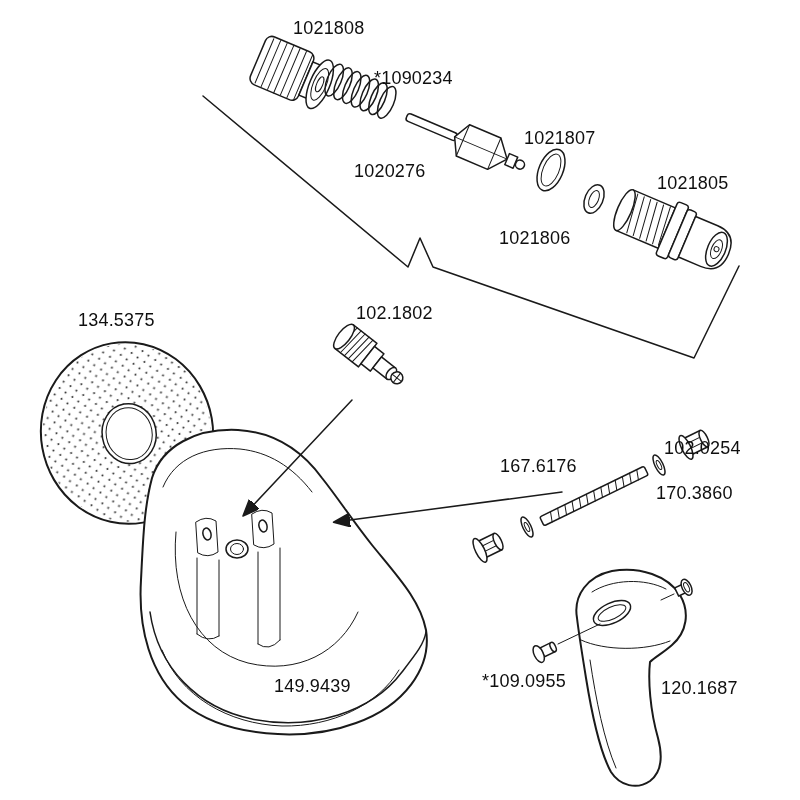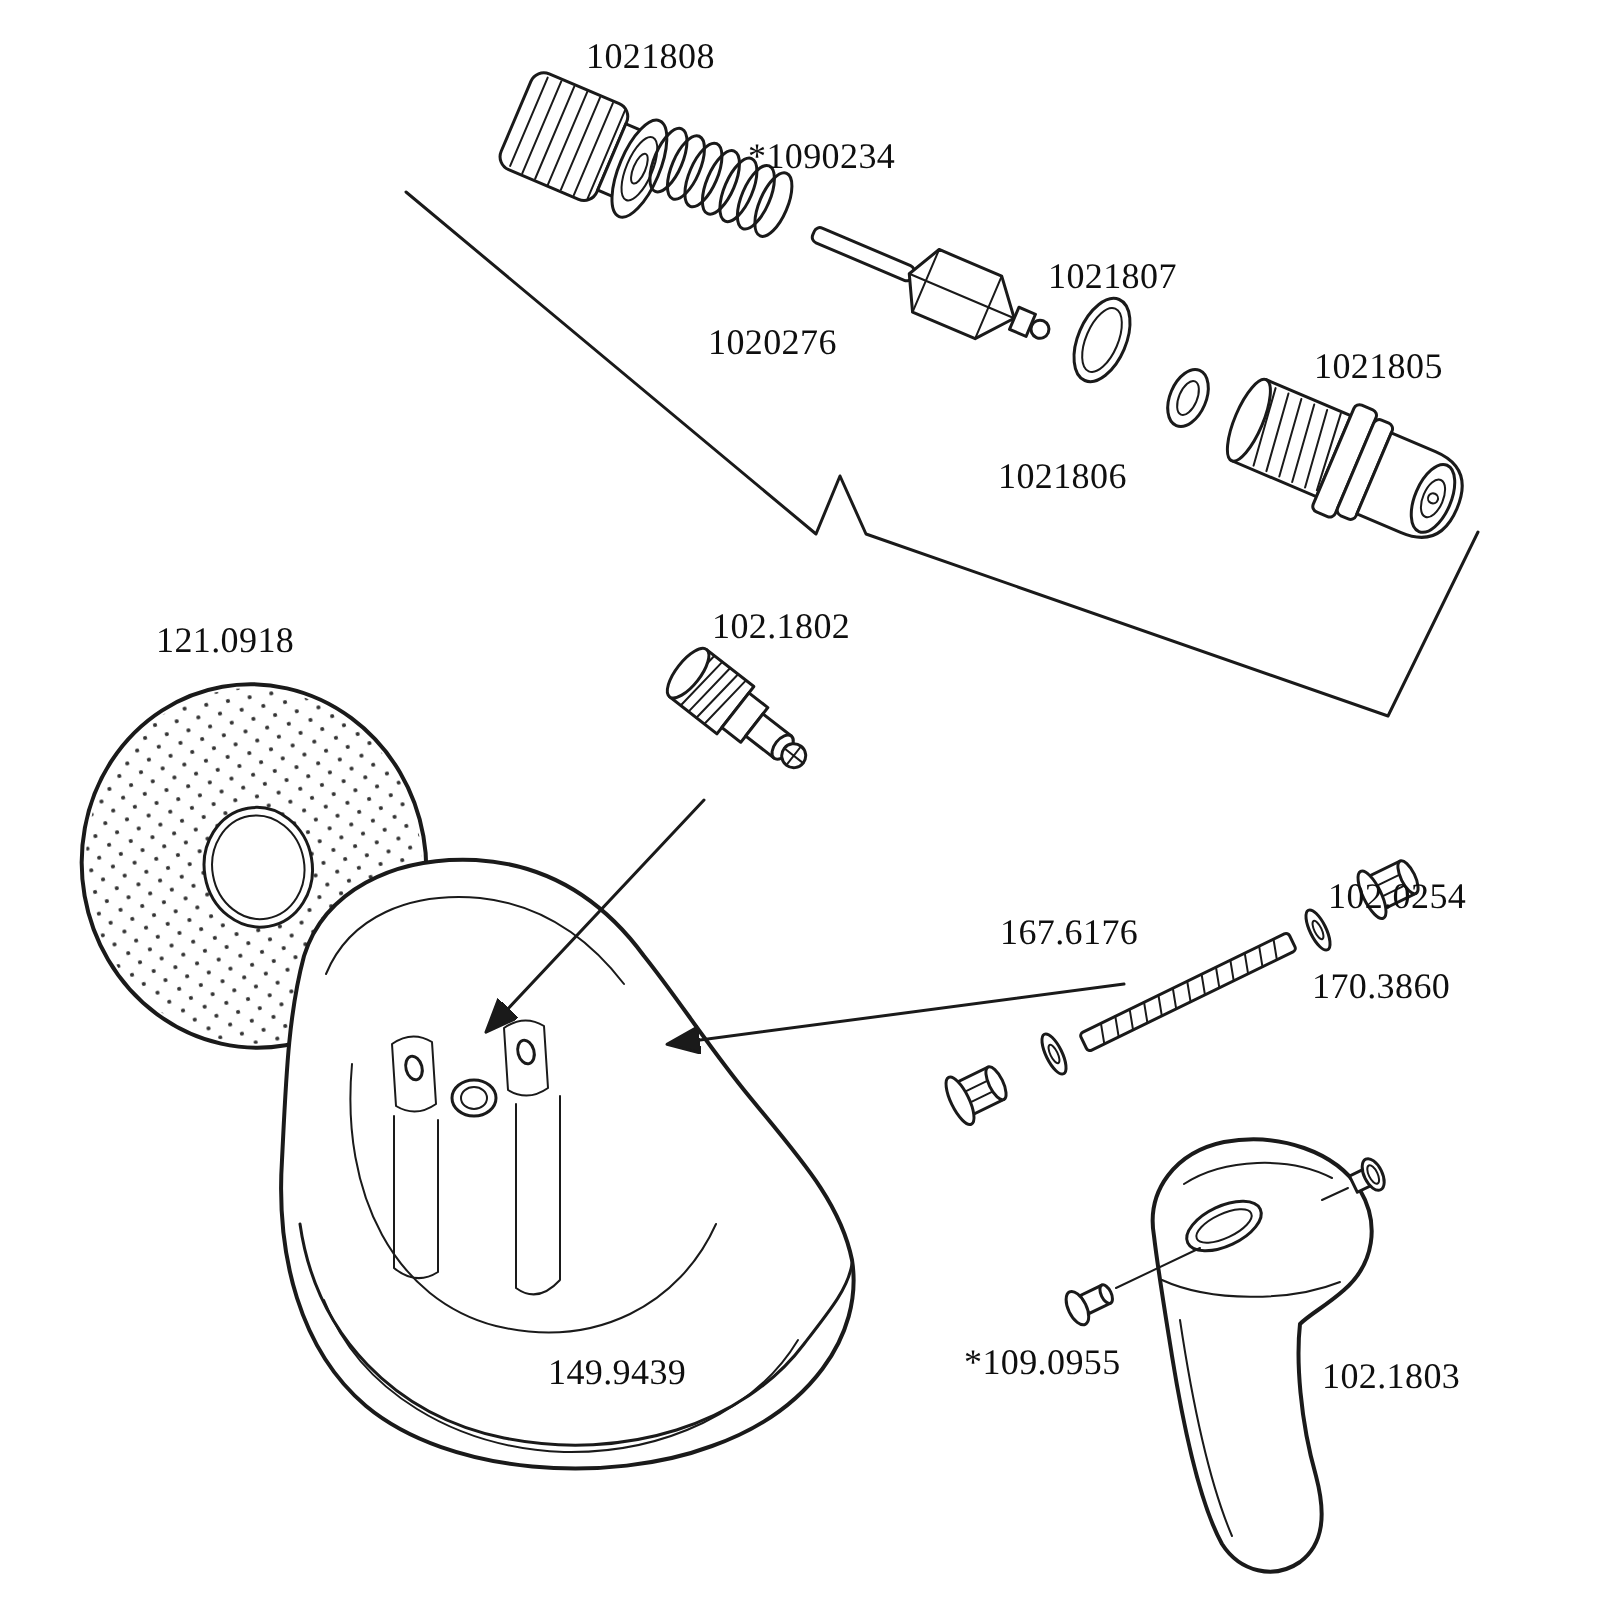--- a/index.html
+++ b/index.html
@@ -1,18 +1,18 @@
 <!DOCTYPE html>
 <html><head>
 <meta charset="utf-8">
 <style>
   html,body { margin:0; padding:0; background:#ffffff; }
   .stage {
     position:relative; width:800px; height:800px; background:#ffffff;
-    font-family:Liberation Serif, serif; overflow:hidden;
+    font-family:Liberation Sans, sans-serif; overflow:hidden;
   }
   .stage svg { position:absolute; left:0; top:0; }
   svg path, svg rect, svg ellipse, svg circle, svg polyline, svg line {
     stroke:#1a1a1a; stroke-width:1.5; stroke-linecap:round; stroke-linejoin:round;
   }
   svg .thin { stroke-width:1; }
   svg .bold { stroke-width:2; }
   svg .nostroke { stroke:none; }
   .lbl {
     position:absolute; font-size:18px; line-height:20px; color:#0f0f0f;
@@ -219,22 +219,22 @@
       </g>
     </g>
   </svg>
 
   <div class="lbl lbl-1021808">1021808</div>
   <div class="lbl lbl-1090234">*1090234</div>
   <div class="lbl lbl-1021807">1021807</div>
   <div class="lbl lbl-1020276">1020276</div>
   <div class="lbl lbl-1021806">1021806</div>
   <div class="lbl lbl-1021805">1021805</div>
-  <div class="lbl lbl-1021804">121.0918</div>
+  <div class="lbl lbl-1021804">134.5375</div>
   <div class="lbl lbl-1021802">102.1802</div>
   <div class="lbl lbl-1020254">102.0254</div>
   <div class="lbl lbl-1020954">167.6176</div>
   <div class="lbl lbl-1020988">170.3860</div>
   <div class="lbl lbl-1021801">149.9439</div>
   <div class="lbl lbl-1090955">*109.0955</div>
-  <div class="lbl lbl-1021803">102.1803</div>
+  <div class="lbl lbl-1021803">120.1687</div>
 
 </div>
 
 </body></html>

